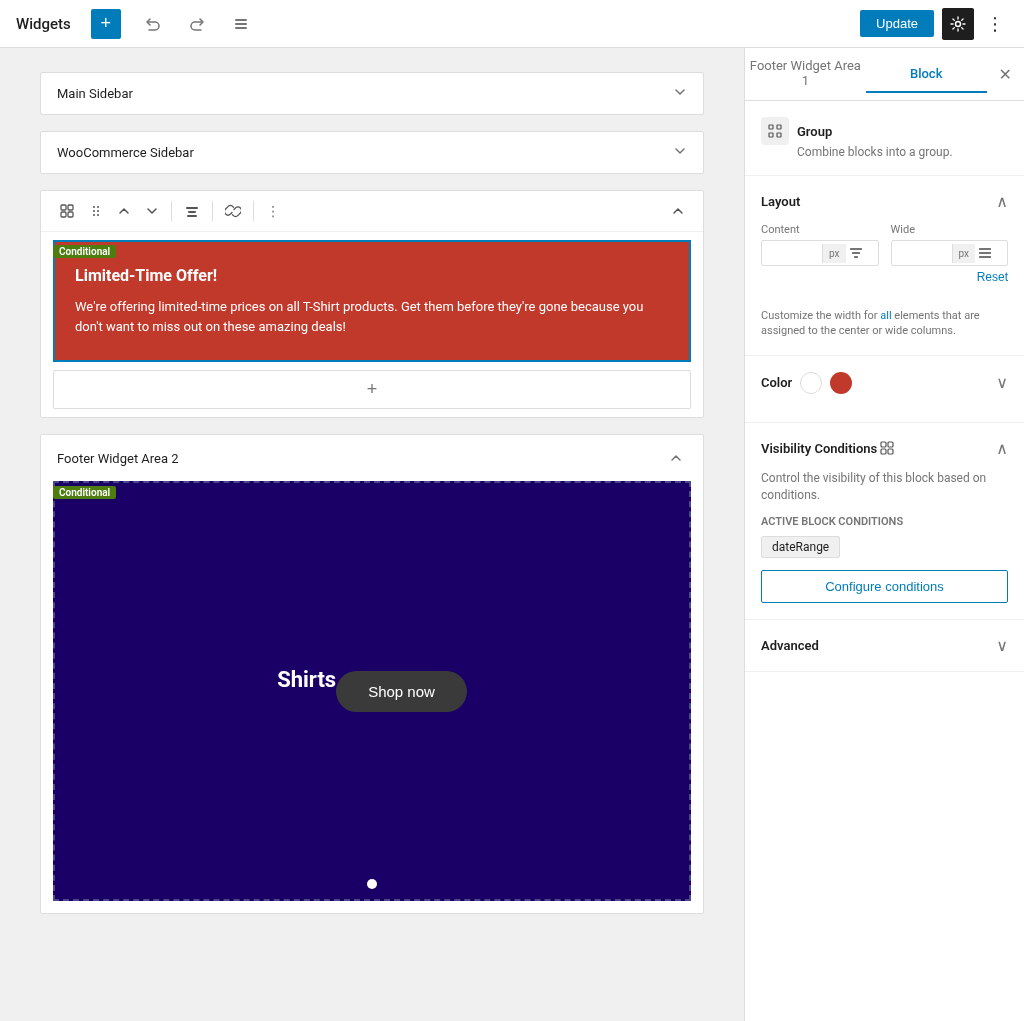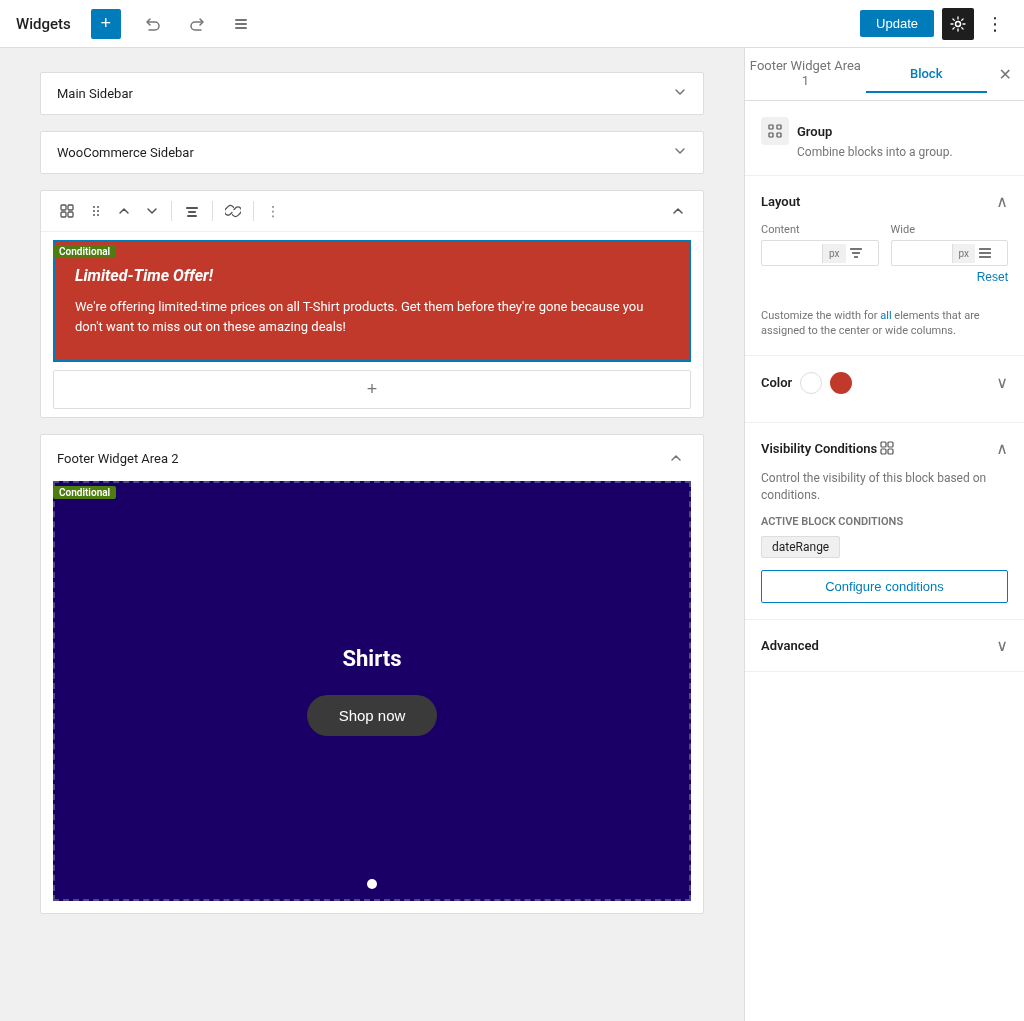--- a/index.html
+++ b/index.html
@@ -69,41 +69,41 @@
     
     .conditional-badge {
       background: #4d7c0f; color: #fff; font-size: 10px; font-weight: 600;
       padding: 1px 6px; border-radius: 2px; display: inline-block;
     }
 
     
     .promo-block {
       background: #c0392b; border: 2px solid #007cba; padding: 24px 20px; position: relative;
     }
-    .promo-title { color: #fff; font-size: 16px; font-weight: 700; margin-bottom: 12px; font-style: italic; }
+    .promo-title { color: #fff; font-size: 16px; font-weight: 700; margin-bottom: 12px; }
     .promo-text { color: #fff; font-size: 13px; line-height: 1.5; }
 
     
     .add-block-btn {
       display: flex; align-items: center; justify-content: center;
       border: 1px solid #ddd; background: #fff; border-radius: 2px;
       padding: 8px; cursor: pointer; width: 100%; margin-top: 8px; font-size: 18px; color: #757575;
     }
 
     
     .footer2-section {
       background: #fff; border: 1px solid #ddd; border-radius: 2px;
     }
     .footer2-header {
       display: flex; align-items: center; justify-content: space-between;
       padding: 12px 16px; cursor: pointer;
     }
     .footer2-content {
       position: relative; background: #1a0066; min-height: 420px;
-      display: flex; flex-direction: column; align-items: center; justify-content: center;
+      display: flex; align-items: center; justify-content: center;
       border: 2px dashed #4a4a8a;
     }
     .footer2-shirts-title {
       color: #fff; font-size: 22px; font-weight: 700; margin-bottom: 24px; text-align: center;
     }
     .shop-now-btn {
       background: #3a3a3a; color: #fff; border: none; border-radius: 24px;
       padding: 12px 32px; font-size: 15px; cursor: pointer; font-weight: 500;
     }
     .footer2-dot {

